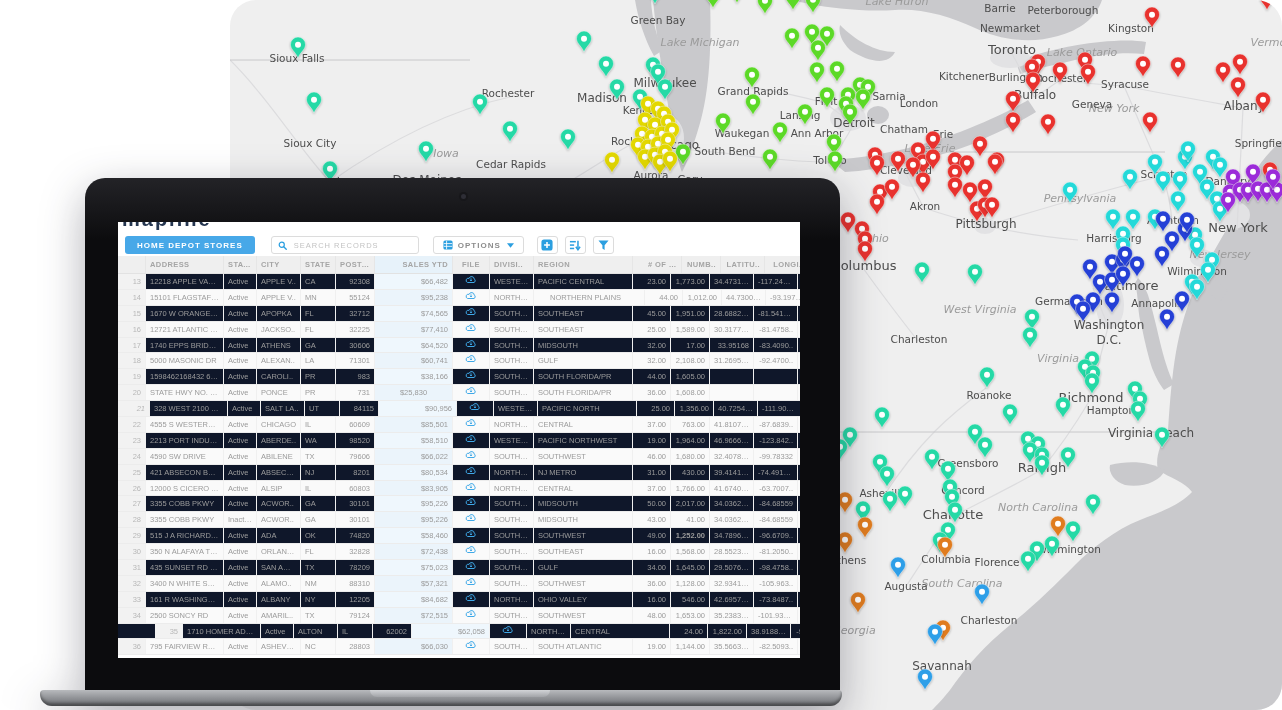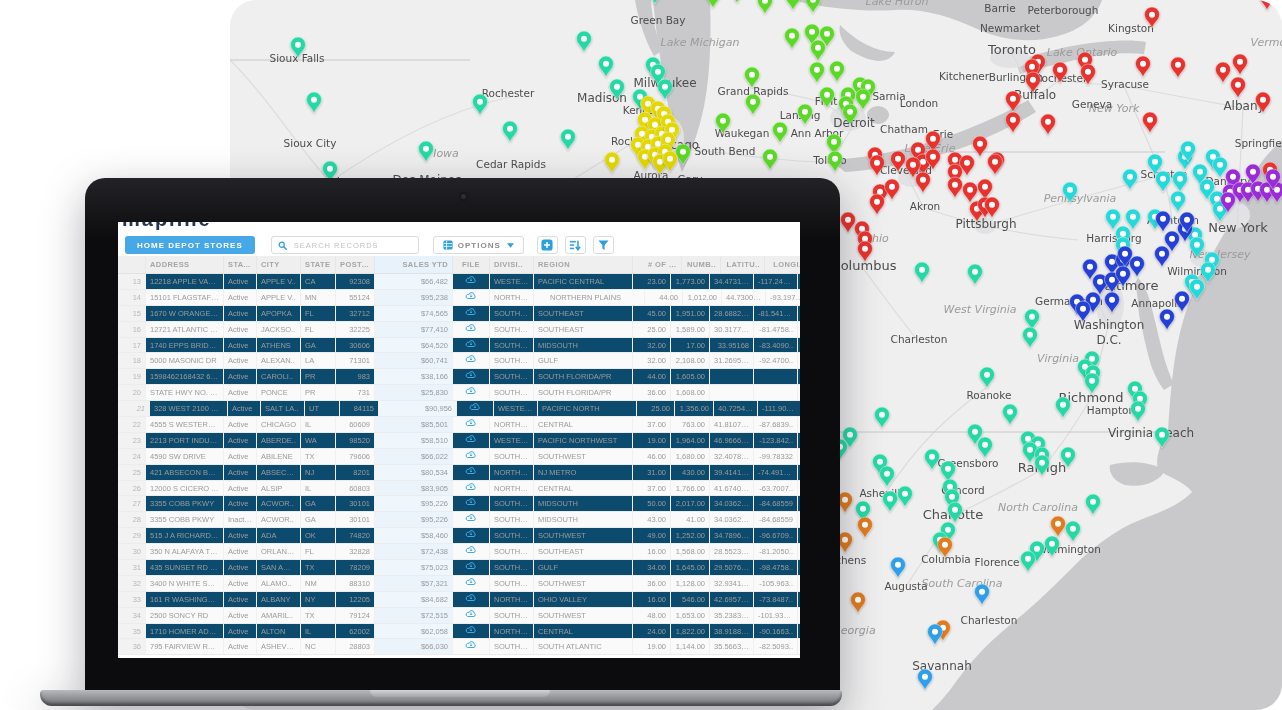--- a/index.html
+++ b/index.html
@@ -30,21 +30,21 @@
   #dataset-btn{background:#47a8e8;color:#fff;font-size:8px;font-weight:bold;letter-spacing:1px;padding:0 12px;}
   #search-box{margin-left:16px;width:148px;border:1px solid #dcdcdc;background:#fff;padding:0 6px;}
   #search-box input{border:0;outline:0;width:110px;font-size:7.5px;letter-spacing:1px;color:#9a9a9a;font-family:"Liberation Sans",sans-serif;background:transparent;}
   #search-box input::placeholder{color:#c3c3c3;}
   #options-btn{margin-left:14px;border:1px solid #dcdcdc;background:#fff;padding:0 9px;color:#8d8d8d;font-size:8px;font-weight:bold;letter-spacing:1px;}
   .sq-btn{margin-left:7px;border:1px solid #dcdcdc;background:#fff;width:21px;justify-content:center;}
   .ico{display:inline-flex;align-items:center;}
 
   
   #table{position:absolute;left:0;top:34px;right:0;bottom:0;font-size:7.5px;color:#9b9b9b;}
-  .trow{display:flex;height:15.9px;line-height:15.9px;border-bottom:1px solid #ececec;box-sizing:border-box;background:#0c4a6e;}
+  .trow{display:flex;height:15.9px;line-height:15.9px;border-bottom:1px solid #ececec;box-sizing:border-box;background:#0f172a;}
   .trow:nth-child(even){background:#fafafa;}
   .thead{display:flex;height:17px;line-height:17px;background:#efefef;color:#a5a5a5;font-weight:bold;letter-spacing:.4px;border-bottom:1px solid #e2e2e2;}
   .cell{box-sizing:border-box;padding:0 4px;white-space:nowrap;overflow:hidden;text-overflow:ellipsis;border-right:1px solid #f0f0f0;flex:none;}
   .thead .cell{border-right:1px solid #e6e6e6;}
   .al-r{text-align:right;}
   .al-c{text-align:center;padding:0;}
   .col-num{background:#f2f2f2;color:#b8b8b8;text-align:right;}
   .thead .col-num{background:#efefef;}
   .hl-h{background:#e7f2fa !important;}
   .hl-c{background:#eff7fd;}
@@ -1292,21 +1292,21 @@
                   <div class="cell al-r" style="width: 44px;"></div>
                   <div class="cell al-r" style="width: 44px;"></div>
                 </div>
                 <div class="trow">
                   <div class="cell al-r col-num" style="width: 28px;">20</div>
                   <div class="cell" style="width: 78px;">STATE HWY NO. 2 KM..</div>
                   <div class="cell" style="width: 33px;">Active</div>
                   <div class="cell" style="width: 44px;">PONCE</div>
                   <div class="cell" style="width: 35px;">PR</div>
                   <div class="cell al-r" style="width: 39px;">731</div>
-                  <div class="cell al-r hl-c" style="width: 78px;">$25,830</div>
+                  <div class="cell al-r hl-c" style="width: 78px; text-align: center;">$25,830</div>
                   <div class="cell al-c" style="width: 37px;"><svg width="12" height="9" viewBox="0 0 24 18">
                       <path d="M18.5 8.2a5.3 5.3 0 0 0-10.3-1.5A4.3 4.3 0 0 0 5.2 15H18a3.8 3.8 0 0 0 .5-6.8z" fill="none" stroke="#3fa9e8" stroke-width="2"></path>
                       <path d="M12 6.5v5.5 M9.8 9.8 12 12l2.2-2.2" stroke="#3fa9e8" stroke-width="1.8" fill="none"></path>
                     </svg></div>
                   <div class="cell" style="width: 44px;">SOUTHE..</div>
                   <div class="cell" style="width: 99px;">SOUTH FLORIDA/PR</div>
                   <div class="cell al-r" style="width: 38px;">36.00</div>
                   <div class="cell al-r" style="width: 39px;">1,608.00</div>
                   <div class="cell al-r" style="width: 44px;"></div>
                   <div class="cell al-r" style="width: 44px;"></div>
@@ -1471,21 +1471,21 @@
                   <div class="cell" style="width: 35px;">OK</div>
                   <div class="cell al-r" style="width: 39px;">74820</div>
                   <div class="cell al-r hl-c" style="width: 78px;">$58,460</div>
                   <div class="cell al-c" style="width: 37px;"><svg width="12" height="9" viewBox="0 0 24 18">
                       <path d="M18.5 8.2a5.3 5.3 0 0 0-10.3-1.5A4.3 4.3 0 0 0 5.2 15H18a3.8 3.8 0 0 0 .5-6.8z" fill="none" stroke="#3fa9e8" stroke-width="2"></path>
                       <path d="M12 6.5v5.5 M9.8 9.8 12 12l2.2-2.2" stroke="#3fa9e8" stroke-width="1.8" fill="none"></path>
                     </svg></div>
                   <div class="cell" style="width: 44px;">SOUTHE..</div>
                   <div class="cell" style="width: 99px;">SOUTHWEST</div>
                   <div class="cell al-r" style="width: 38px;">49.00</div>
-                  <div class="cell al-r" style="width: 39px;">1,252.00</div>
+                  <div class="cell al-r" style="width: 39px; font-weight: bold;">1,252.00</div>
                   <div class="cell al-r" style="width: 44px;">34.789625</div>
                   <div class="cell al-r" style="width: 44px;">-96.6709..</div>
                 </div>
                 <div class="trow">
                   <div class="cell al-r col-num" style="width: 28px;">30</div>
                   <div class="cell" style="width: 78px;">350 N ALAFAYA TRAIL</div>
                   <div class="cell" style="width: 33px;">Active</div>
                   <div class="cell" style="width: 44px;">ORLAND..</div>
                   <div class="cell" style="width: 35px;">FL</div>
                   <div class="cell al-r" style="width: 39px;">32828</div>
@@ -1571,21 +1571,21 @@
                       <path d="M12 6.5v5.5 M9.8 9.8 12 12l2.2-2.2" stroke="#3fa9e8" stroke-width="1.8" fill="none"></path>
                     </svg></div>
                   <div class="cell" style="width: 44px;">SOUTHE..</div>
                   <div class="cell" style="width: 99px;">SOUTHWEST</div>
                   <div class="cell al-r" style="width: 38px;">48.00</div>
                   <div class="cell al-r" style="width: 39px;">1,653.00</div>
                   <div class="cell al-r" style="width: 44px;">35.238353</div>
                   <div class="cell al-r" style="width: 44px;">-101.9385..</div>
                 </div>
                 <div class="trow">
-                  <div class="cell al-r col-num" style="width: 28px;">35</div>
+                  <div class="cell al-r col-num" style="width: 28px; margin-left: 37px;">35</div>
                   <div class="cell" style="width: 78px;">1710 HOMER ADAMS ..</div>
                   <div class="cell" style="width: 33px;">Active</div>
                   <div class="cell" style="width: 44px;">ALTON</div>
                   <div class="cell" style="width: 35px;">IL</div>
                   <div class="cell al-r" style="width: 39px;">62002</div>
                   <div class="cell al-r hl-c" style="width: 78px;">$62,058</div>
                   <div class="cell al-c" style="width: 37px;"><svg width="12" height="9" viewBox="0 0 24 18">
                       <path d="M18.5 8.2a5.3 5.3 0 0 0-10.3-1.5A4.3 4.3 0 0 0 5.2 15H18a3.8 3.8 0 0 0 .5-6.8z" fill="none" stroke="#3fa9e8" stroke-width="2"></path>
                       <path d="M12 6.5v5.5 M9.8 9.8 12 12l2.2-2.2" stroke="#3fa9e8" stroke-width="1.8" fill="none"></path>
                     </svg></div>

